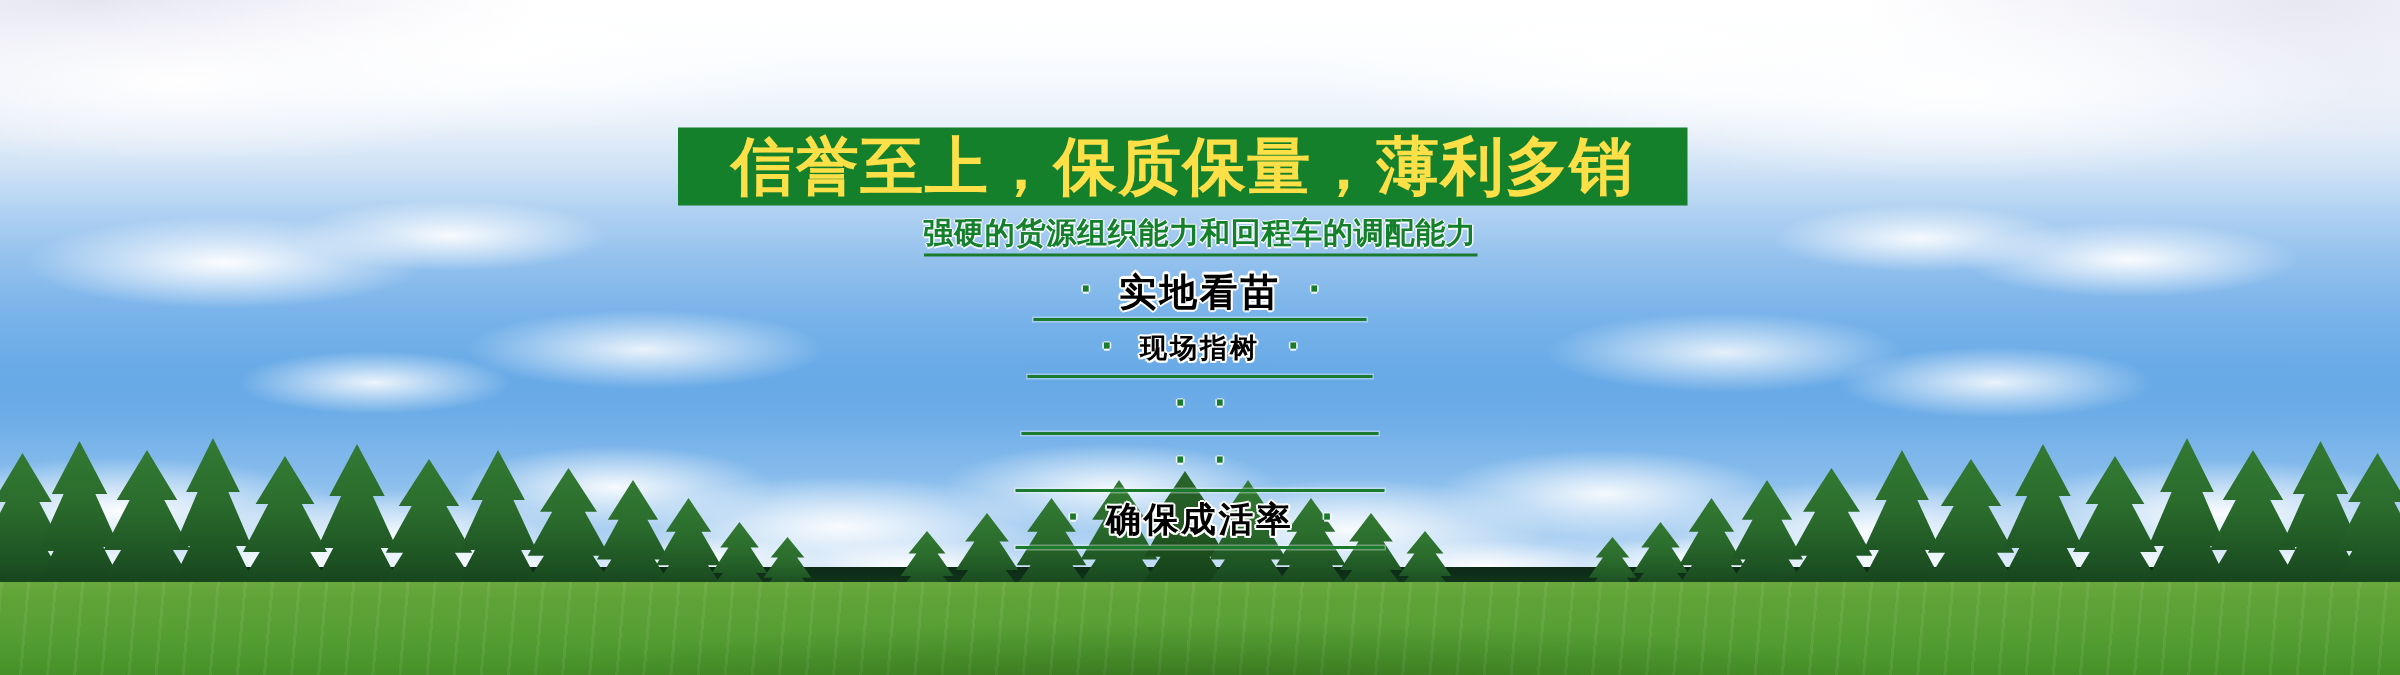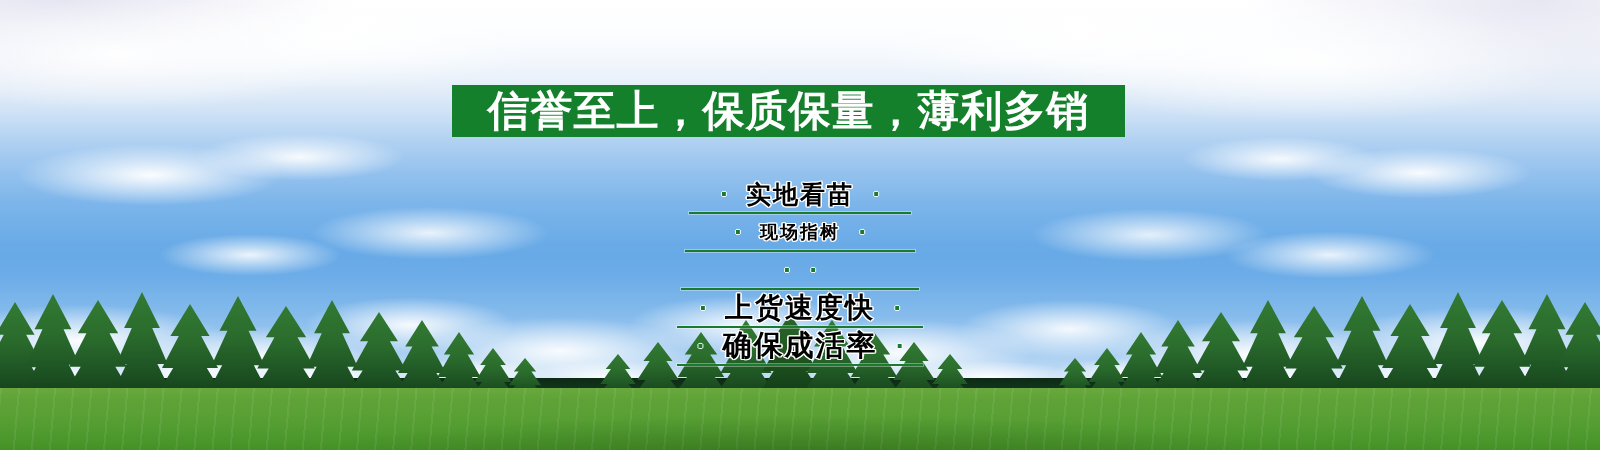--- a/index.html
+++ b/index.html
@@ -140,21 +140,21 @@
     opacity:.85;
   }
 
   
   .headline{
     position:absolute;left:452px;top:85px;width:673px;height:52px;
     background:#14802c;
     display:flex;align-items:center;justify-content:center;
   }
   .headline-text{
-    color:#ffffff;
+    color:#fde047;
     font-size:42px;line-height:1;
     font-weight:700;
     letter-spacing:1px;
     white-space:nowrap;
     font-family:"DejaVu Sans","Liberation Sans",sans-serif;
     text-align:right;
   }
 
   
   .subtitle{
@@ -204,21 +204,21 @@
   .sep{
     height:2px;background:#1a7a2e;
     box-shadow:0 0 0 1px rgba(255,255,255,.35);
   }
 
   
   .r0 .label{font-size:25px;}
   .r1 .label{font-size:18px;}
   .r2 .label{font-size:27px;}
   .r3 .label{font-size:28px;}
-  .r4 .label{font-size:29px;}
+  .r4 .label{font-size:23px;}
 </style>
 </head>
 <body>
 
 <div class="banner">
 
   <div class="sky"></div>
   <div class="sky-tint"></div>
   <div class="deck-top"></div>
   <div class="deck-mid"></div>
@@ -280,20 +280,23 @@
 
     <div class="field"></div>
     <div class="field-rows"></div>
     <div class="field-shade"></div>
   </div>
 
   <div class="headline">
     <div class="headline-text">信誉至上，保质保量，薄利多销</div>
   </div>
 
+  <div class="subtitle">
+    <span>强硬的货源组织能力和回程车的调配能力</span>
+  </div>
 
   <div class="features">
 
     <div class="feature-row r0">
       <span class="dot">·</span>
       <span class="label">实地看苗</span>
       <span class="dot">·</span>
     </div>
     <div class="sep" style="width:222px;"></div>
 
@@ -305,21 +308,20 @@
     <div class="sep" style="width:230px;"></div>
 
     <div class="feature-row r2">
       <span class="dot">·</span>
       <span class="dot">·</span>
     </div>
     <div class="sep" style="width:238px;"></div>
 
     <div class="feature-row r3">
       <span class="dot">·</span>
-      <span class="label">上货速度快</span>
       <span class="dot">·</span>
     </div>
     <div class="sep" style="width:246px;"></div>
 
     <div class="feature-row r4">
       <span class="dot">·</span>
       <span class="label">确保成活率</span>
       <span class="dot">·</span>
     </div>
     <div class="sep" style="width:246px;"></div>

